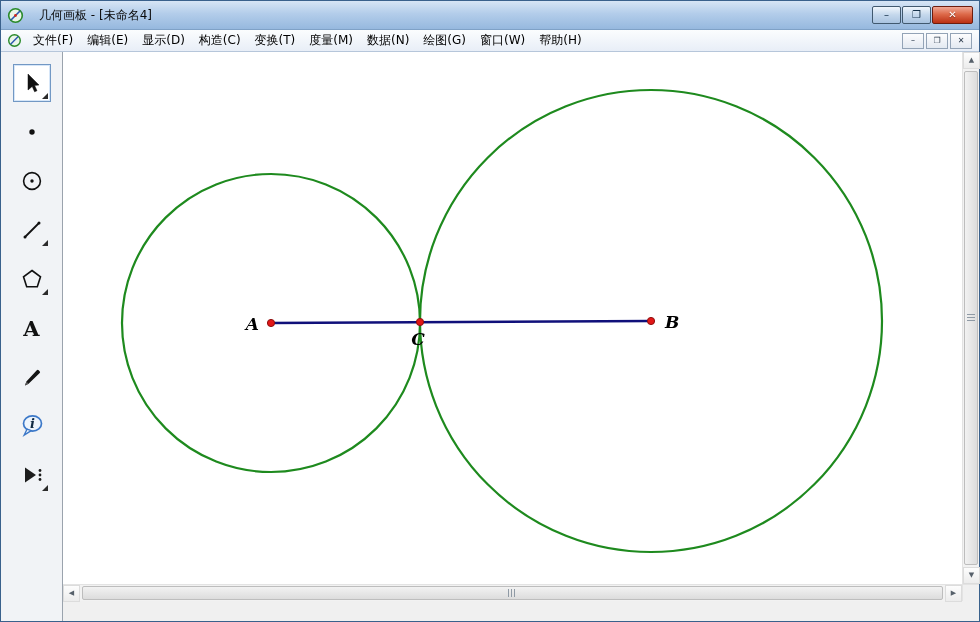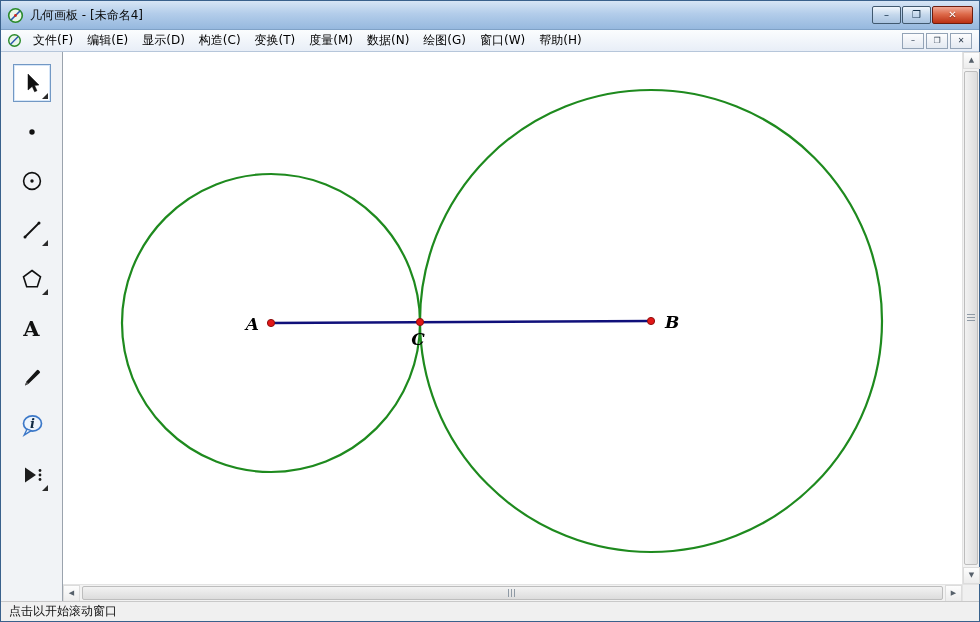--- a/index.html
+++ b/index.html
@@ -2,21 +2,21 @@
 <html><head>
 <meta charset="utf-8">
 <style>
   *{box-sizing:border-box;margin:0;padding:0}
   html,body{width:980px;height:622px;overflow:hidden}
   body{font-family:"DejaVu Sans","Liberation Sans",sans-serif;font-size:12px;color:#000;background:#808080}
 
   .window{width:980px;height:622px;border:1px solid #3a618c;display:flex;flex-direction:column;background:#f0f0f0}
 
   
-  .titlebar{height:29px;flex:0 0 29px;display:flex;align-items:center;gap:6px;padding:0 6px;
+  .titlebar{height:29px;flex:0 0 29px;display:flex;align-items:center;gap:15px;padding:0 6px;
     background:linear-gradient(#d7e5f5,#b3cdea 45%,#96b8de);border-bottom:1px solid #7fa1c6}
   .app-icon{width:17px;height:17px;flex:0 0 17px}
   .title-text{font-size:12px;color:#0a0a0a;white-space:nowrap}
   .win-buttons{margin-left:auto;display:flex;gap:1px}
   .win-btn{width:29px;height:18px;border:1px solid #41596f;border-radius:2px;display:flex;align-items:center;justify-content:center;
     font-size:10px;line-height:1;color:#16324a;background:linear-gradient(#f0f6fc,#c5d8ec 48%,#a9c3e0);cursor:default}
   .win-btn.close{width:41px;color:#fff;border-color:#6d1d0e;background:linear-gradient(#f0a895,#dd6a4a 45%,#bb3014);text-shadow:0 1px 1px #7a2312}
 
   
   .menubar{height:22px;flex:0 0 22px;display:flex;align-items:center;padding:0 4px;
@@ -208,17 +208,14 @@
           </div>
         </div>
         <div class="scroll-btn">▶</div>
       </div>
 
       <div class="corner"></div>
 
     </div>
   </div>
 
-  <div class="statusbar">
-    <span>点击以开始滚动窗口</span>
-  </div>
 
 </div>
 
 </body></html>

